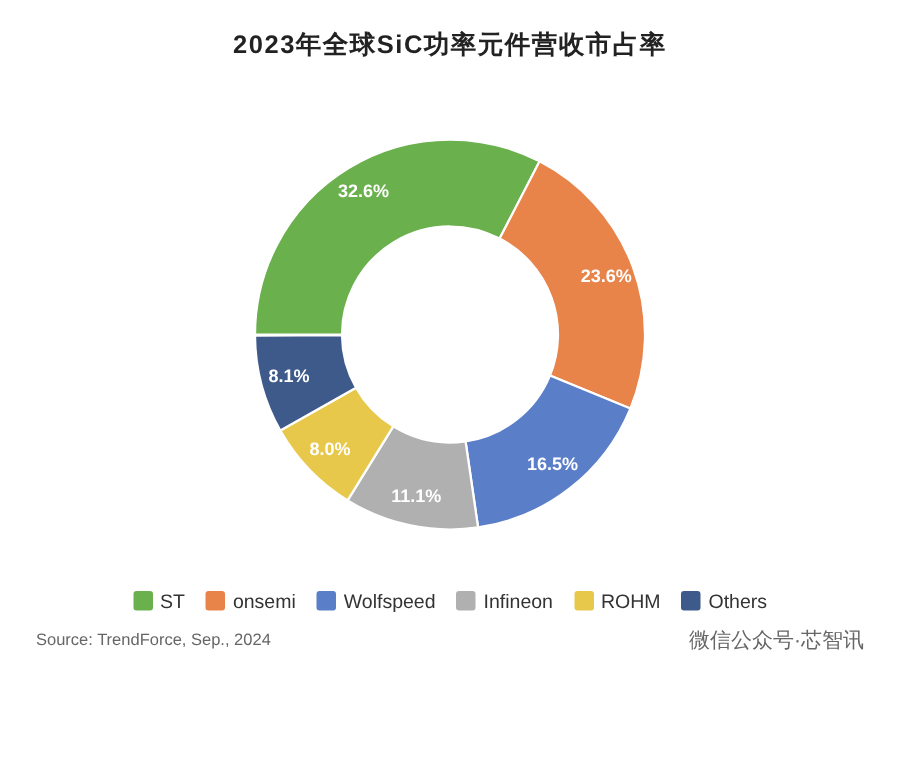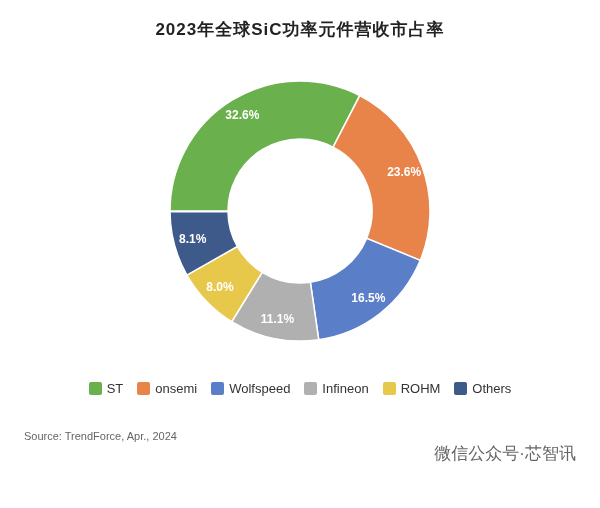--- a/index.html
+++ b/index.html
@@ -16,21 +16,21 @@
       height: 508px;
       display: flex;
       flex-direction: column;
       align-items: center;
       padding: 18px 20px 10px 20px;
     }
     .chart-title {
       font-size: 17px;
       font-weight: bold;
       color: #222;
-      margin-bottom: 10px;
+      margin-bottom: 22px;
       text-align: center;
       letter-spacing: 1px;
     }
     .donut-area {
       position: relative;
       width: 340px;
       height: 320px;
       flex-shrink: 0;
       text-decoration: underline;
     }
@@ -65,23 +65,22 @@
       justify-content: space-between;
       align-items: center;
       margin-top: 10px;
       padding: 0 4px;
     }
     .source-text {
       font-size: 11px;
       color: #666;
     }
     .wechat-badge {
-      font-size: 17px;
+      font-size: 14px;
       color: #666;
-      margin-top: 36px;
     }
   </style>
 </head>
 <body>
 
 <div class="chart-container">
   <div class="chart-title">2023年全球SiC功率元件营收市占率</div>
 
   <div class="donut-area">
     <svg id="donut-svg" viewBox="0 0 340 310" xmlns="http://www.w3.org/2000/svg">
@@ -131,16 +130,16 @@
         <div class="legend-swatch" style="background: rgb(232, 200, 74);"></div>
         <span>ROHM</span>
       </div>
       <div class="legend-item">
         <div class="legend-swatch" style="background: rgb(62, 90, 138);"></div>
         <span>Others</span>
       </div>
     </div>
 
   <div class="footer">
-    <span class="source-text">Source: TrendForce, Apr., 2024</span>
+    <span class="source-text">Source: TrendForce, Sep., 2024</span>
     <span class="wechat-badge">微信公众号·芯智讯</span>
   </div>
 </div>
 
 </body></html>

